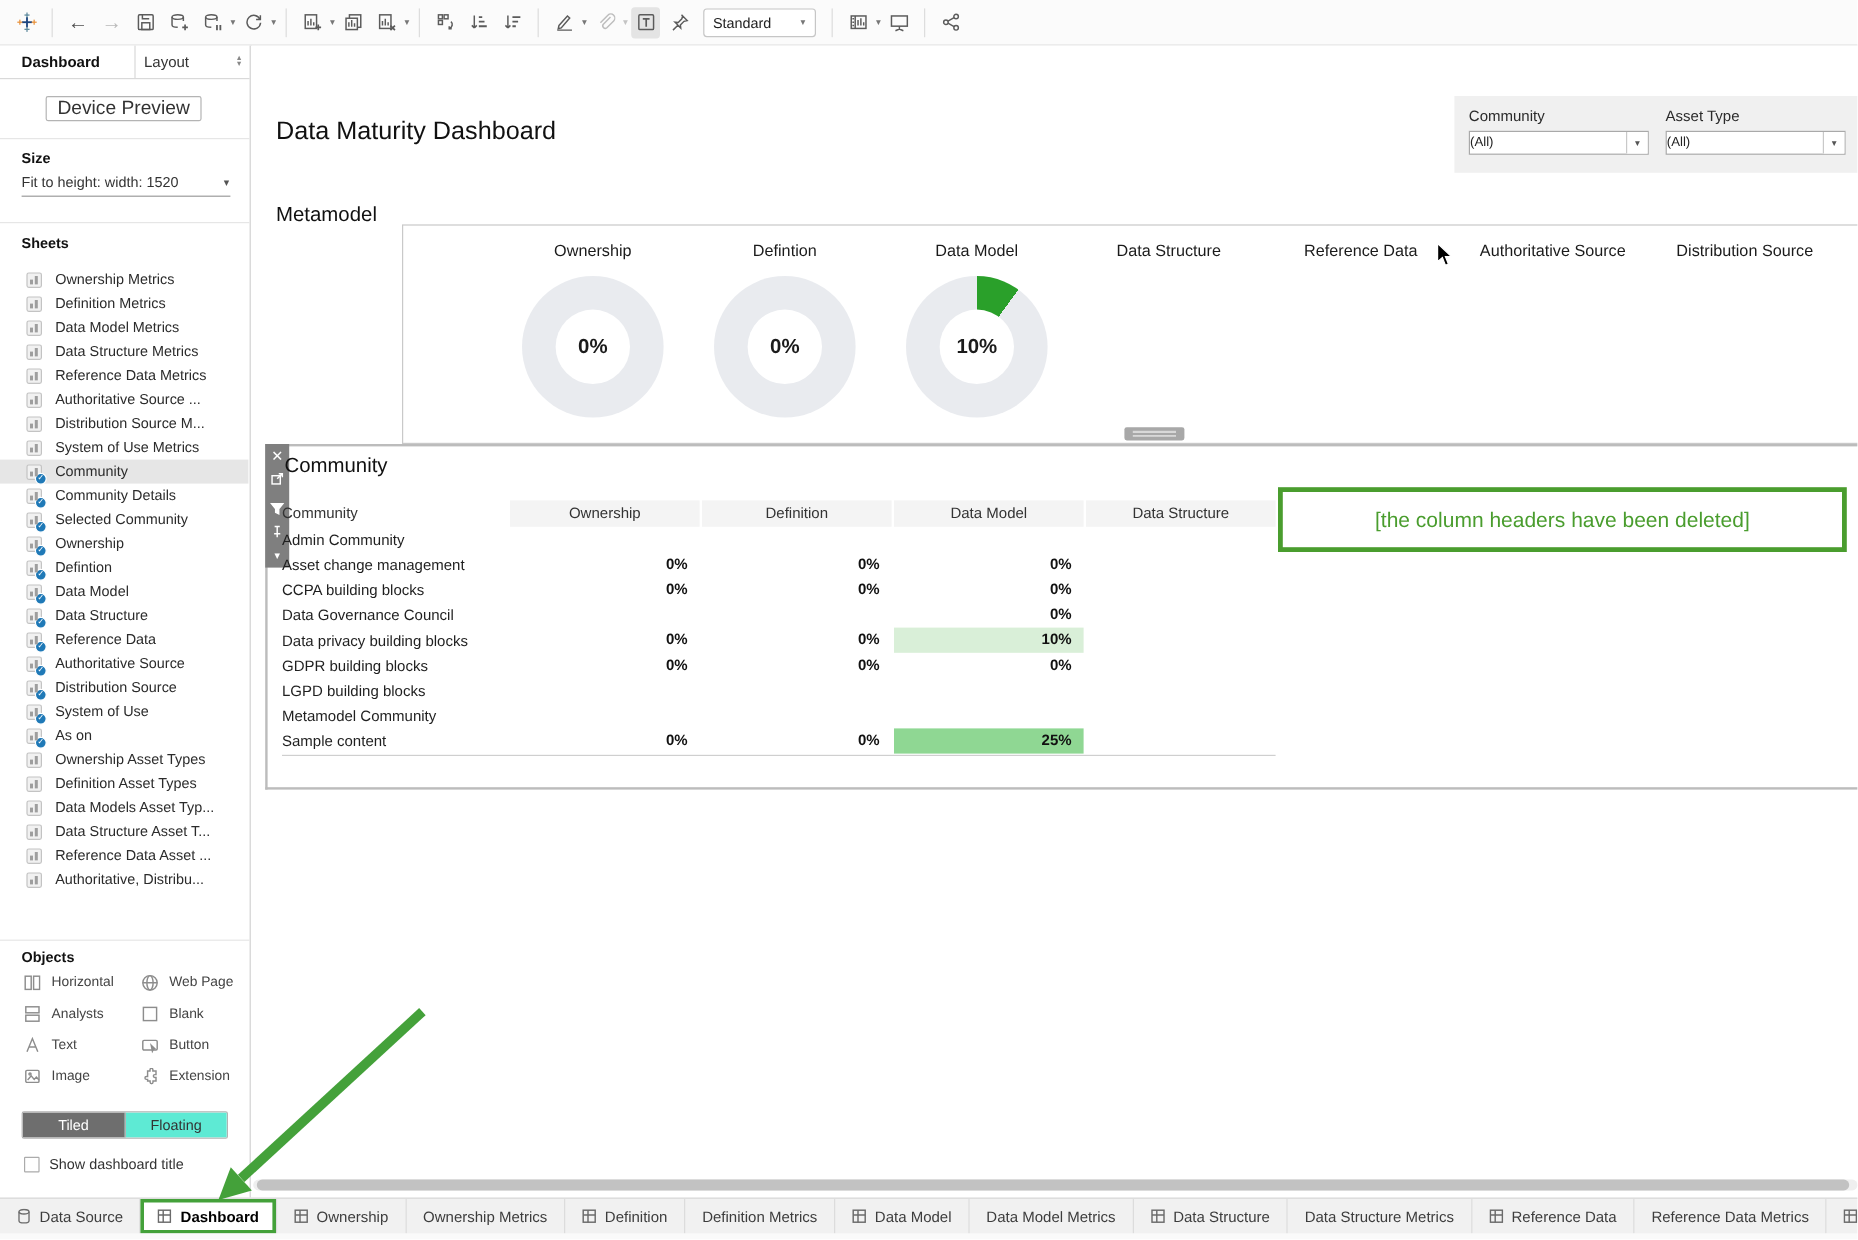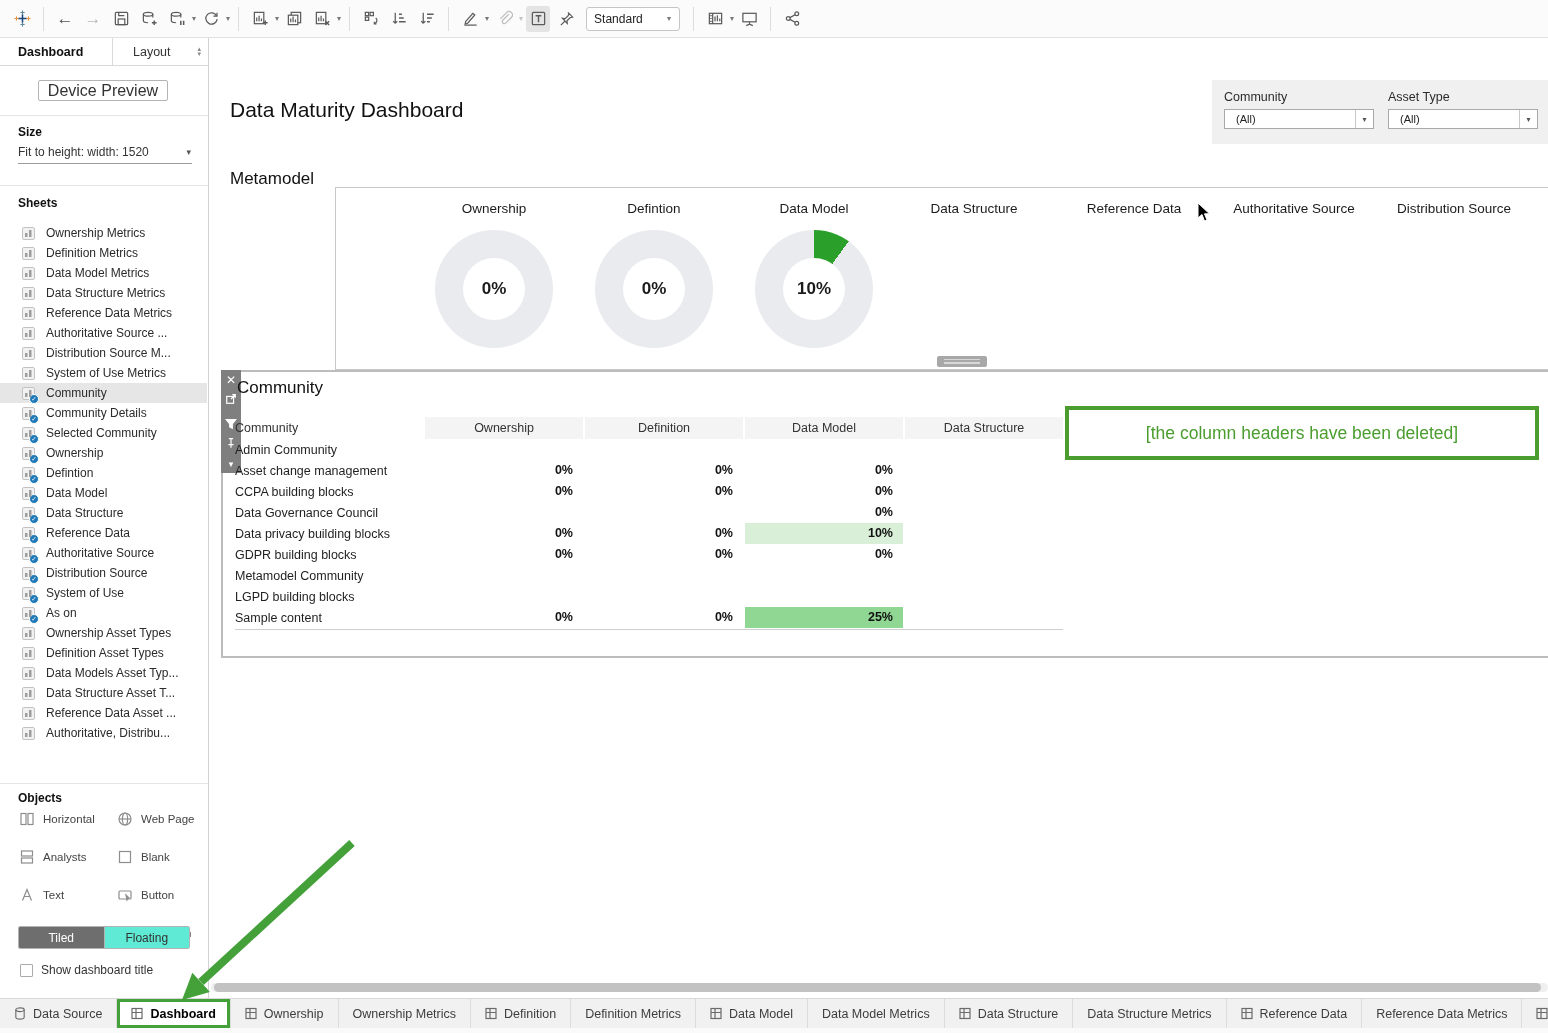--- a/index.html
+++ b/index.html
@@ -19,50 +19,50 @@
 .tbi.active{background:#e4e4e4}
 .sep{width:1px;height:24px;background:#ddd;margin:0 7px}
 .caret{font-size:8px;color:#777;margin:0 1px;align-self:center}
 .arrow-glyph{font-size:17px;color:#4f4f4f}
 .arrow-glyph.fwd{color:#b9b9b9}
 .standard-select{display:flex;align-items:center;justify-content:space-between;width:94px;height:24px;border:1px solid #c6c6c6;border-radius:3px;background:#fff;padding:0 7px;font-size:12px;color:#222;margin:0 6px}
 
 .sidebar{position:absolute;left:0;top:38px;width:209px;height:960px;background:#fff;border-right:1px solid #d2d2d2;}
 .pane-tabs{position:relative;height:28px;border-bottom:1px solid var(--line);}
 .pt-dash{position:absolute;left:18px;top:7px;font-weight:bold;font-size:12.5px;color:#111}
-.pt-layout{position:absolute;left:112px;top:0;bottom:0;right:0;border-left:1px solid var(--line);display:flex;align-items:center;padding-left:20px;color:#333;font-size:12.5px}
+.pt-layout{position:absolute;left:112px;top:0;bottom:0;right:0;border-left:1px solid var(--line);display:flex;align-items:center;padding-left:7px;color:#333;font-size:12.5px}
 .pt-sort{position:absolute;right:7px;top:8px;display:flex;flex-direction:column;line-height:5px;font-size:7px;color:#888}
 .btn-device{position:absolute;left:38px;top:42px;width:130px;height:21px;border:1px solid #b4b4b4;border-radius:2px;background:#fff;display:flex;align-items:center;justify-content:center;font-size:16px;color:#333}
 .sb-div{position:absolute;left:0;right:0;height:1px;background:#e6e6e6}
 .sb-h{position:absolute;left:18px;font-weight:bold;font-size:12px;color:#111}
 .size-value{position:absolute;left:18px;top:107px;width:174px;display:flex;justify-content:space-between;align-items:center;font-size:12px;color:#333;border-bottom:1px solid #9c9c9c;padding-bottom:4px}
 .size-value .caret{font-size:9px;color:#555}
 .sheet-list{position:absolute;left:0;right:1px;top:185px}
 .sheet{height:20px;display:flex;align-items:center;padding-left:22px;gap:11px;font-size:12px;color:#2b2b2b;cursor:default}
 .sheet.selected{background:#e6e6e6}
 .sheet-ic{width:13px;height:13px;border:1px solid #c3c3c3;background:#f1f1f1;border-radius:2px;position:relative;flex:none}
 .sheet-ic::after{content:"";position:absolute;left:2px;top:2px;right:2px;bottom:2px;background:
  linear-gradient(#9e9e9e,#9e9e9e) 0px 3px/2.5px 5px no-repeat,
  linear-gradient(#9e9e9e,#9e9e9e) 4px 0px/2.5px 8px no-repeat;}
 .badge{position:absolute;right:-5px;bottom:-5px;width:10px;height:10px;border-radius:50%;background:var(--blue);border:1.5px solid #fff;color:#fff;font-size:6.5px;line-height:7px;text-align:center}
-.obj-grid{position:absolute;left:20px;right:6px;top:773px;display:grid;grid-template-columns:98px 1fr;row-gap:23px}
+.obj-grid{position:absolute;left:20px;right:6px;top:773px;display:grid;grid-template-columns:98px 1fr;row-gap:11px}
 .obj{display:flex;align-items:center;gap:9px;font-size:11.5px;color:#444;height:15px}
 .obj svg{width:14px;height:14px;stroke:#8d8d8d;fill:none;stroke-width:1.2;flex:none}
 .toggle{position:absolute;left:18px;top:888px;width:172px;height:23px;display:flex;border:1px solid #b2b2b2;border-radius:2px;overflow:hidden;font-size:12px}
 .tg{flex:1;display:flex;align-items:center;justify-content:center;background:#5eead4;color:#333}
 .tg.on{background:#6e6e6e;color:#ffffff}
 .chk-row{position:absolute;left:20px;top:925px;display:flex;align-items:center;gap:8px;font-size:12px;color:#333}
 .chk-box{width:13px;height:13px;border:1px solid #ababab;background:#fff;border-radius:1px}
 
 .canvas{position:absolute;left:210px;top:38px;right:0;height:945px;background:#fff;overflow:hidden}
 .dash-title{position:absolute;left:20px;top:60px;font-size:21px;font-weight:500;color:#111}
 .filter-panel{position:absolute;left:1002px;top:42px;width:338px;height:64px;background:#f0f0f0;display:flex;gap:14px;padding:10px 12px 0 12px}
 .filter{width:151px}
 .filter-label{font-size:12.5px;color:#2b2b2b;margin-bottom:5px}
-.filter-select{height:20px;border:1px solid #a9a9a9;background:#fff;display:flex;align-items:center;justify-content:space-between;padding-left:11px;font-size:11px;color:#222}
+.filter-select{height:20px;border:1px solid #a9a9a9;background:#fff;display:flex;align-items:center;justify-content:space-between;padding-left:0;font-size:11px;color:#222}
 .filter-caret{width:18px;height:100%;border-left:1px solid #c9c9c9;display:flex;align-items:center;justify-content:center;font-size:8px;color:#555;background:#fff}
 .ent-h{position:absolute;left:20px;top:131px;font-size:17px;color:#111}
 .ent-box{position:absolute;left:125px;top:149px;width:1424px;height:183px;border:1px solid #c9c9c9;background:#fff}
 .ent-cells{position:absolute;left:78px;top:13px;display:flex}
 .ent-cell{width:160px;flex:none;display:flex;flex-direction:column;align-items:center}
 .ent-col-label{font-size:13.5px;color:#1b1b1b;white-space:nowrap}
 .donut{width:118px;height:118px;border-radius:50%;margin-top:14px;position:relative}
 .donut-hole{position:absolute;left:28px;top:28px;width:62px;height:62px;border-radius:50%;background:#fff}
 .donut-value{position:absolute;inset:0;display:flex;align-items:center;justify-content:center;font-size:17px;font-weight:600;color:#1b1b1b}
 .ent-grip{position:absolute;left:601px;top:168px;width:50px;height:11px;background:#a8a8a8;border-radius:2px}
@@ -639,28 +639,28 @@
           <div class="c-val"></div>
         </div>
         <div class="crow">
           <div class="c-name">GDPR building blocks</div>
           <div class="c-val">0%</div>
           <div class="c-val">0%</div>
           <div class="c-val">0%</div>
           <div class="c-val"></div>
         </div>
         <div class="crow">
+          <div class="c-name">LGPD building blocks</div>
+          <div class="c-val"></div>
+          <div class="c-val"></div>
+          <div class="c-val"></div>
+          <div class="c-val"></div>
+        </div>
+        <div class="crow">
           <div class="c-name">Metamodel Community</div>
-          <div class="c-val"></div>
-          <div class="c-val"></div>
-          <div class="c-val"></div>
-          <div class="c-val"></div>
-        </div>
-        <div class="crow">
-          <div class="c-name">LGPD building blocks</div>
           <div class="c-val"></div>
           <div class="c-val"></div>
           <div class="c-val"></div>
           <div class="c-val"></div>
         </div>
         <div class="crow">
           <div class="c-name">Sample content</div>
           <div class="c-val">0%</div>
           <div class="c-val">0%</div>
           <div class="c-val medium">25%</div>

